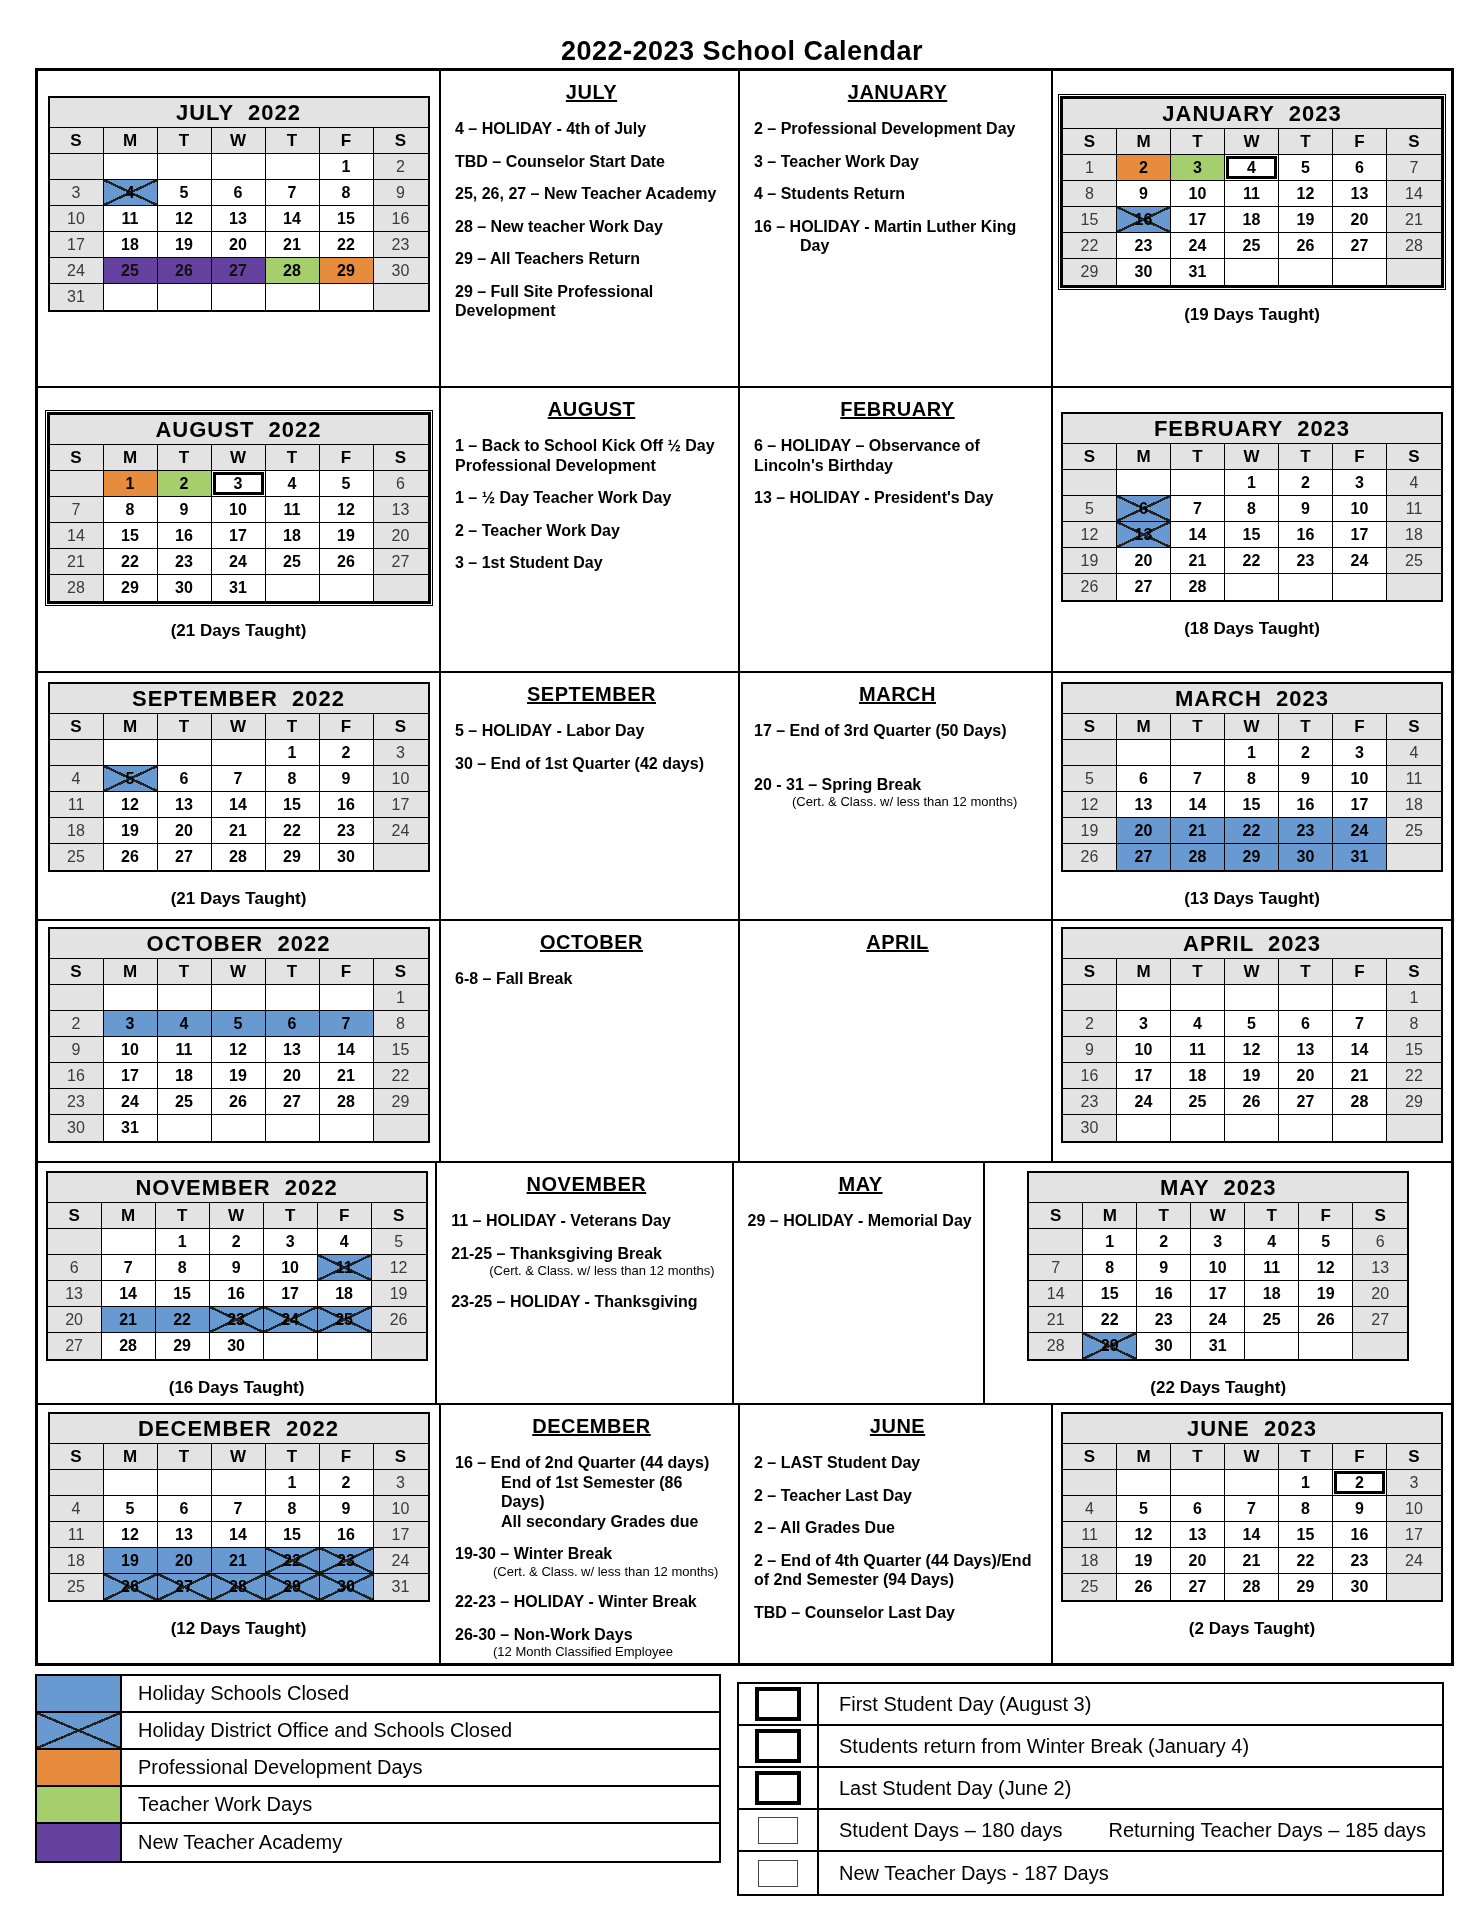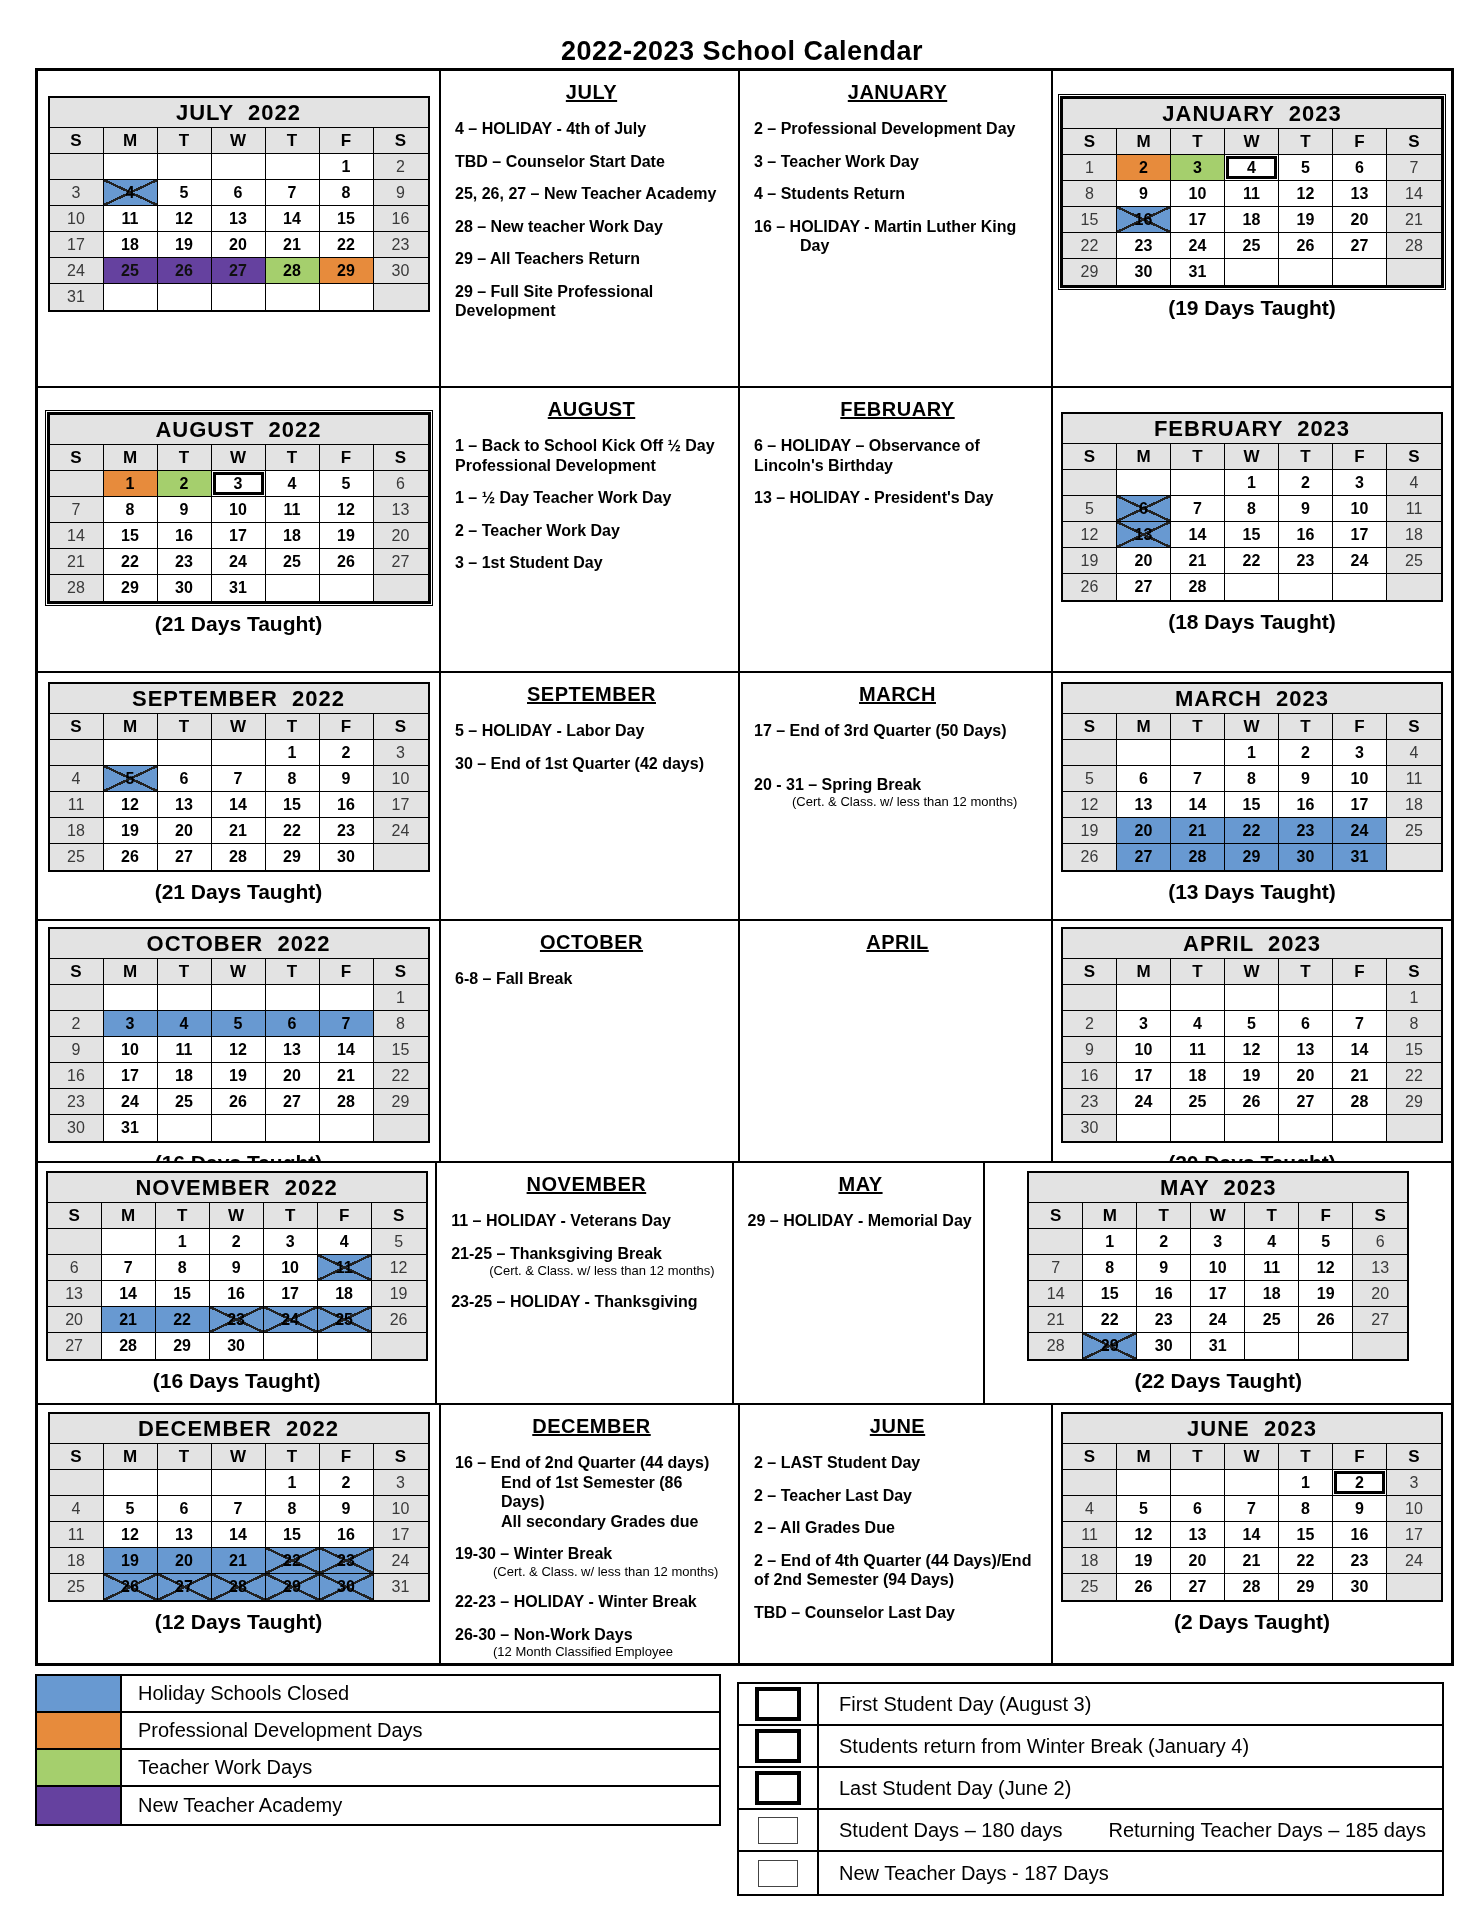--- a/index.html
+++ b/index.html
@@ -46,21 +46,21 @@
   .mk-holiday_x { background-color:var(--blue) !important; color:#000; }
   .mk-prof_dev  { background-color:var(--orange) !important; }
   .mk-teacher_work { background-color:var(--green) !important; }
   .mk-new_teacher  { background-color:var(--purple) !important; color:#101010; }
   .xmark {
     background-image:
       linear-gradient(to top right,    transparent calc(50% - 1.2px), #222 calc(50% - 1.2px), #222 calc(50% + 1.2px), transparent calc(50% + 1.2px)),
       linear-gradient(to bottom right, transparent calc(50% - 1.2px), #222 calc(50% - 1.2px), #222 calc(50% + 1.2px), transparent calc(50% + 1.2px));
   }
   .mk-boxed::after { content:""; position:absolute; inset:1px; border:3.5px solid #000; }
-  .days-taught { margin-top:8px; font-weight:bold; font-size:21px; text-align:center; }
+  .days-taught { margin-top:17px; font-weight:bold; font-size:17px; text-align:center; }
   
   .notes-cell { padding:10px 10px 0 14px; }
   .notes-heading {
     text-align:center; font-size:20px; font-weight:bold; text-decoration:underline;
     margin-bottom:15px; letter-spacing:.5px;
   }
   .note { margin-bottom:13px; font-size:16px; font-weight:bold; line-height:1.22; }
   .note.gap { margin-top:34px; }
   .note .main { display:block; }
   .note .cont { display:block; padding-left:46px; }
@@ -866,20 +866,24 @@
         <div class="days-taught">(2 Days Taught)</div>
       </div>
     </div>
   </div>
 <div id="legend-left">
     <div class="lrow">
       <div class="lswatch sw-holiday"></div>
       <div class="llabel">Holiday Schools Closed</div>
     </div>
     <div class="lrow">
+      <div class="lswatch sw-holiday_x xmark"></div>
+      <div class="llabel">Holiday District Office and Schools Closed</div>
+    </div>
+    <div class="lrow">
       <div class="lswatch sw-prof_dev"></div>
       <div class="llabel">Professional Development Days</div>
     </div>
     <div class="lrow">
       <div class="lswatch sw-teacher_work"></div>
       <div class="llabel">Teacher Work Days</div>
     </div>
     <div class="lrow">
       <div class="lswatch sw-new_teacher"></div>
       <div class="llabel">New Teacher Academy</div>

